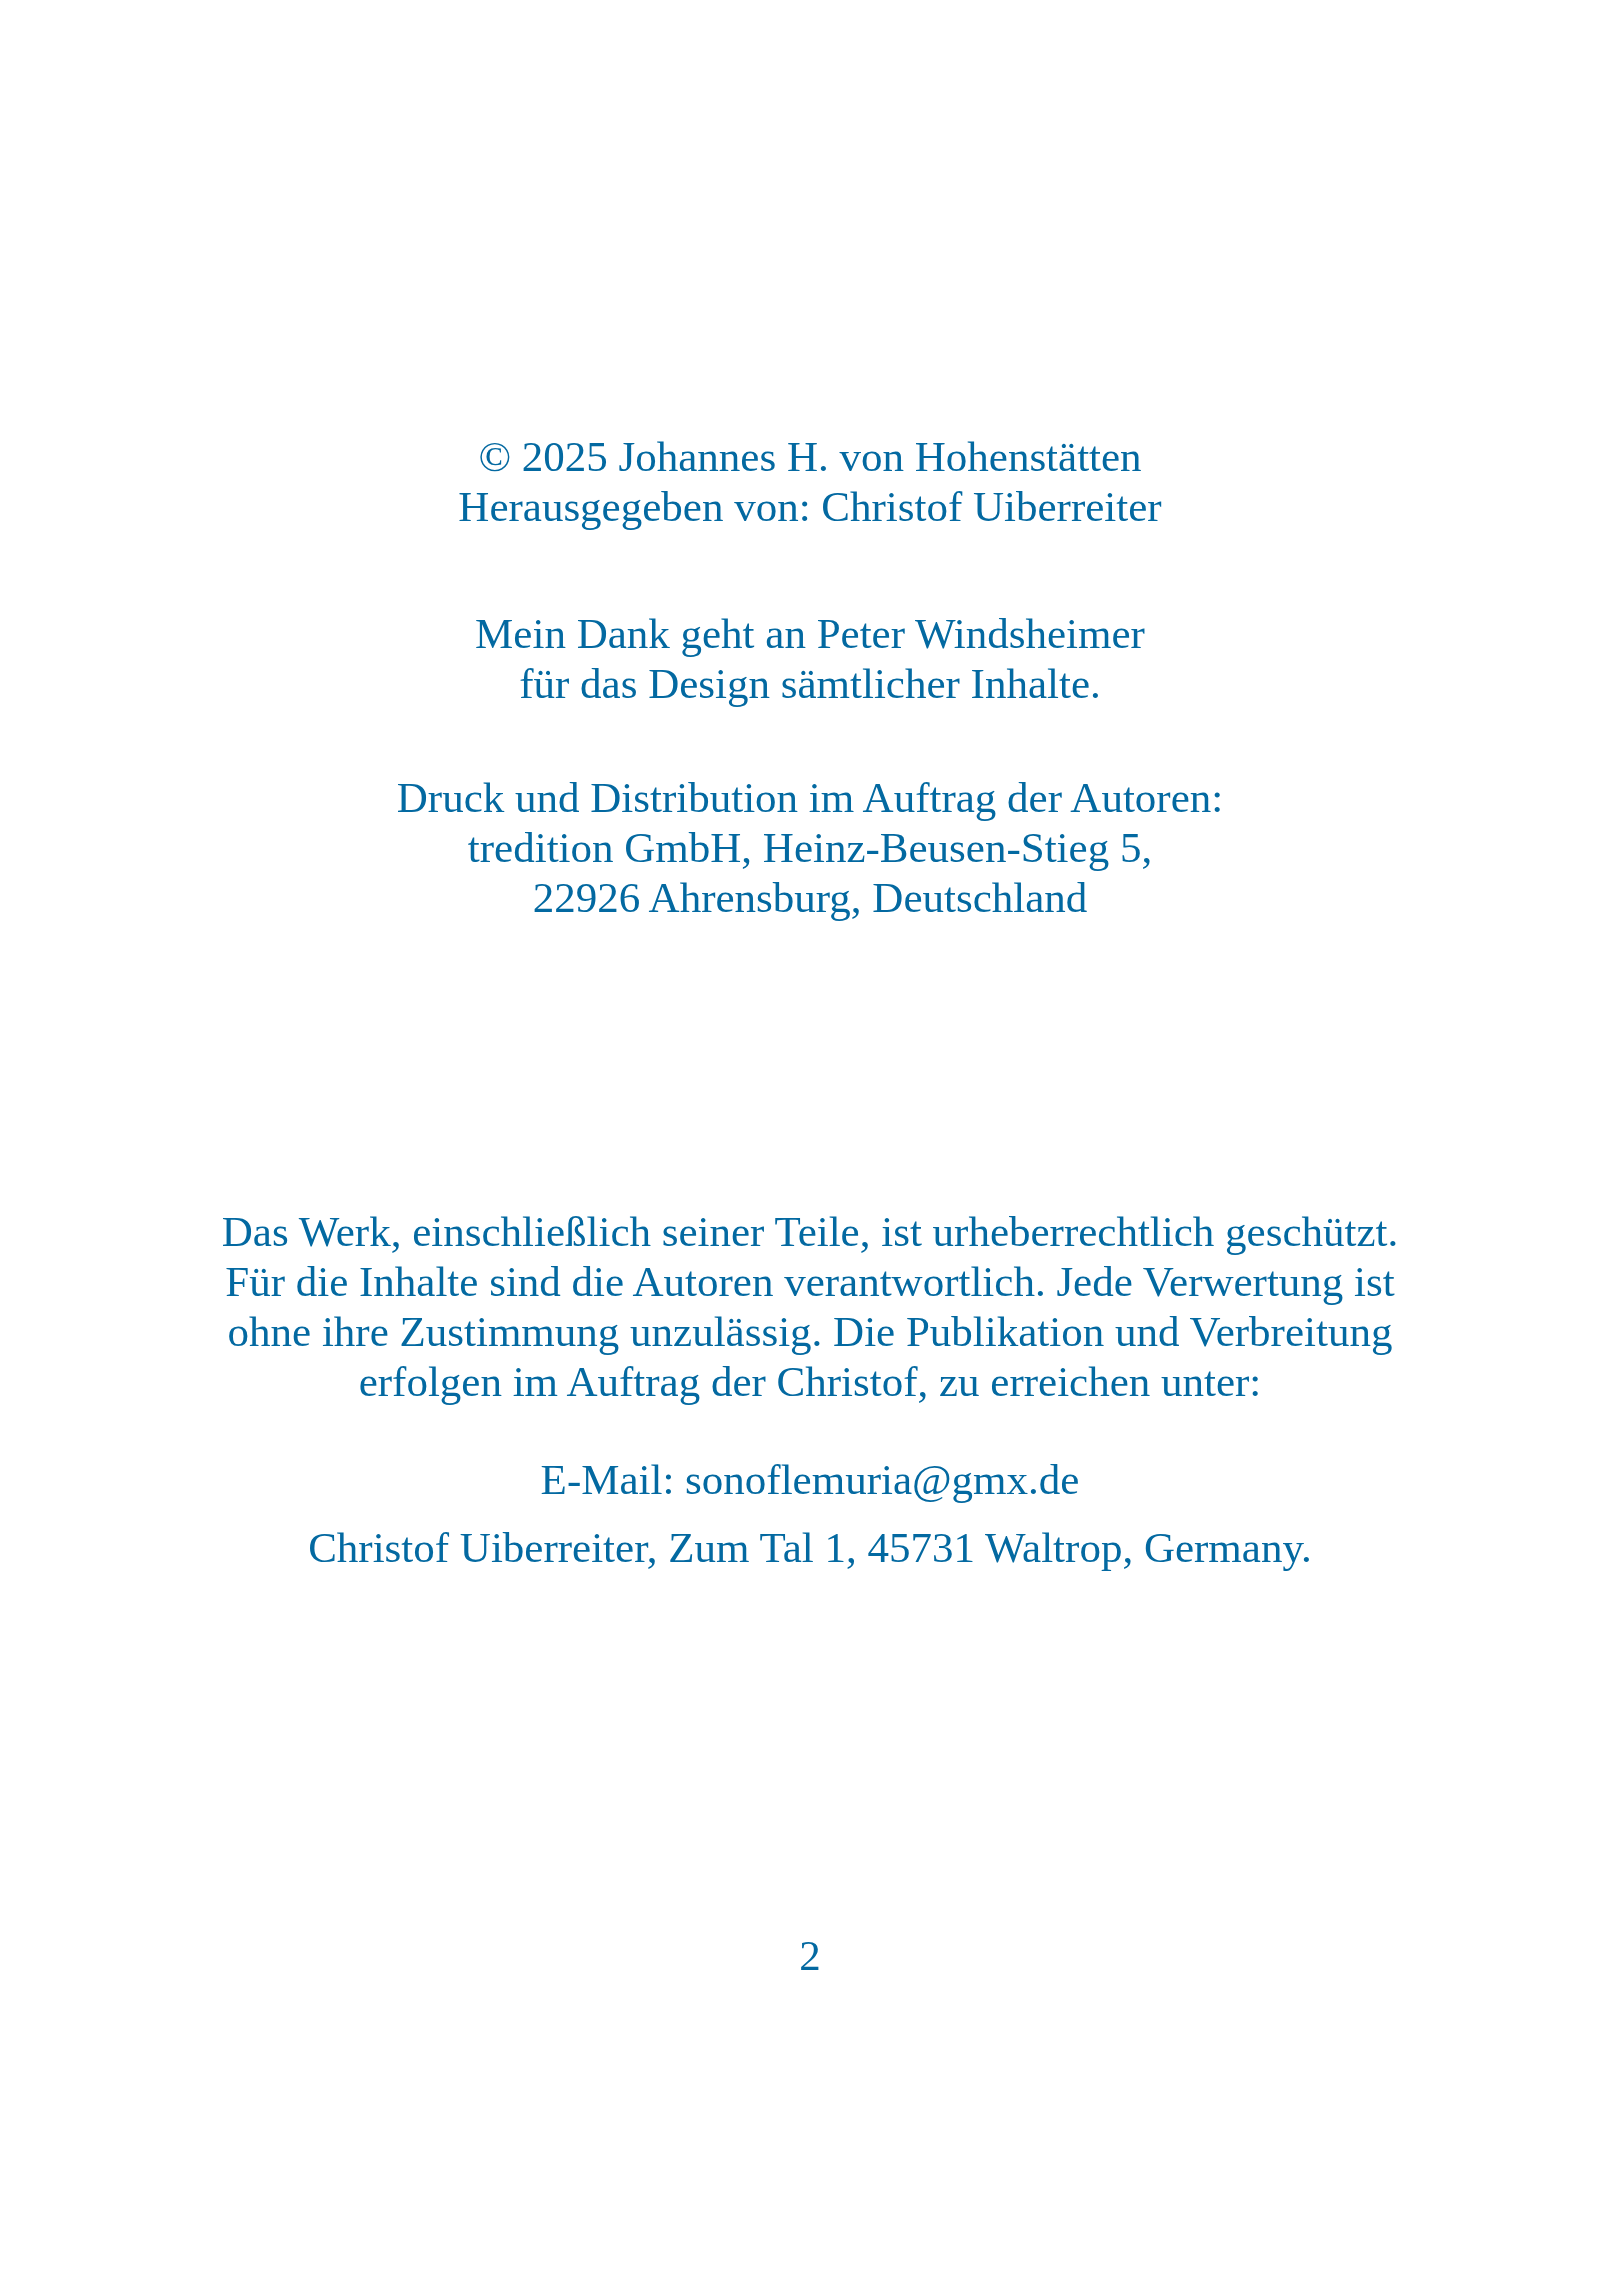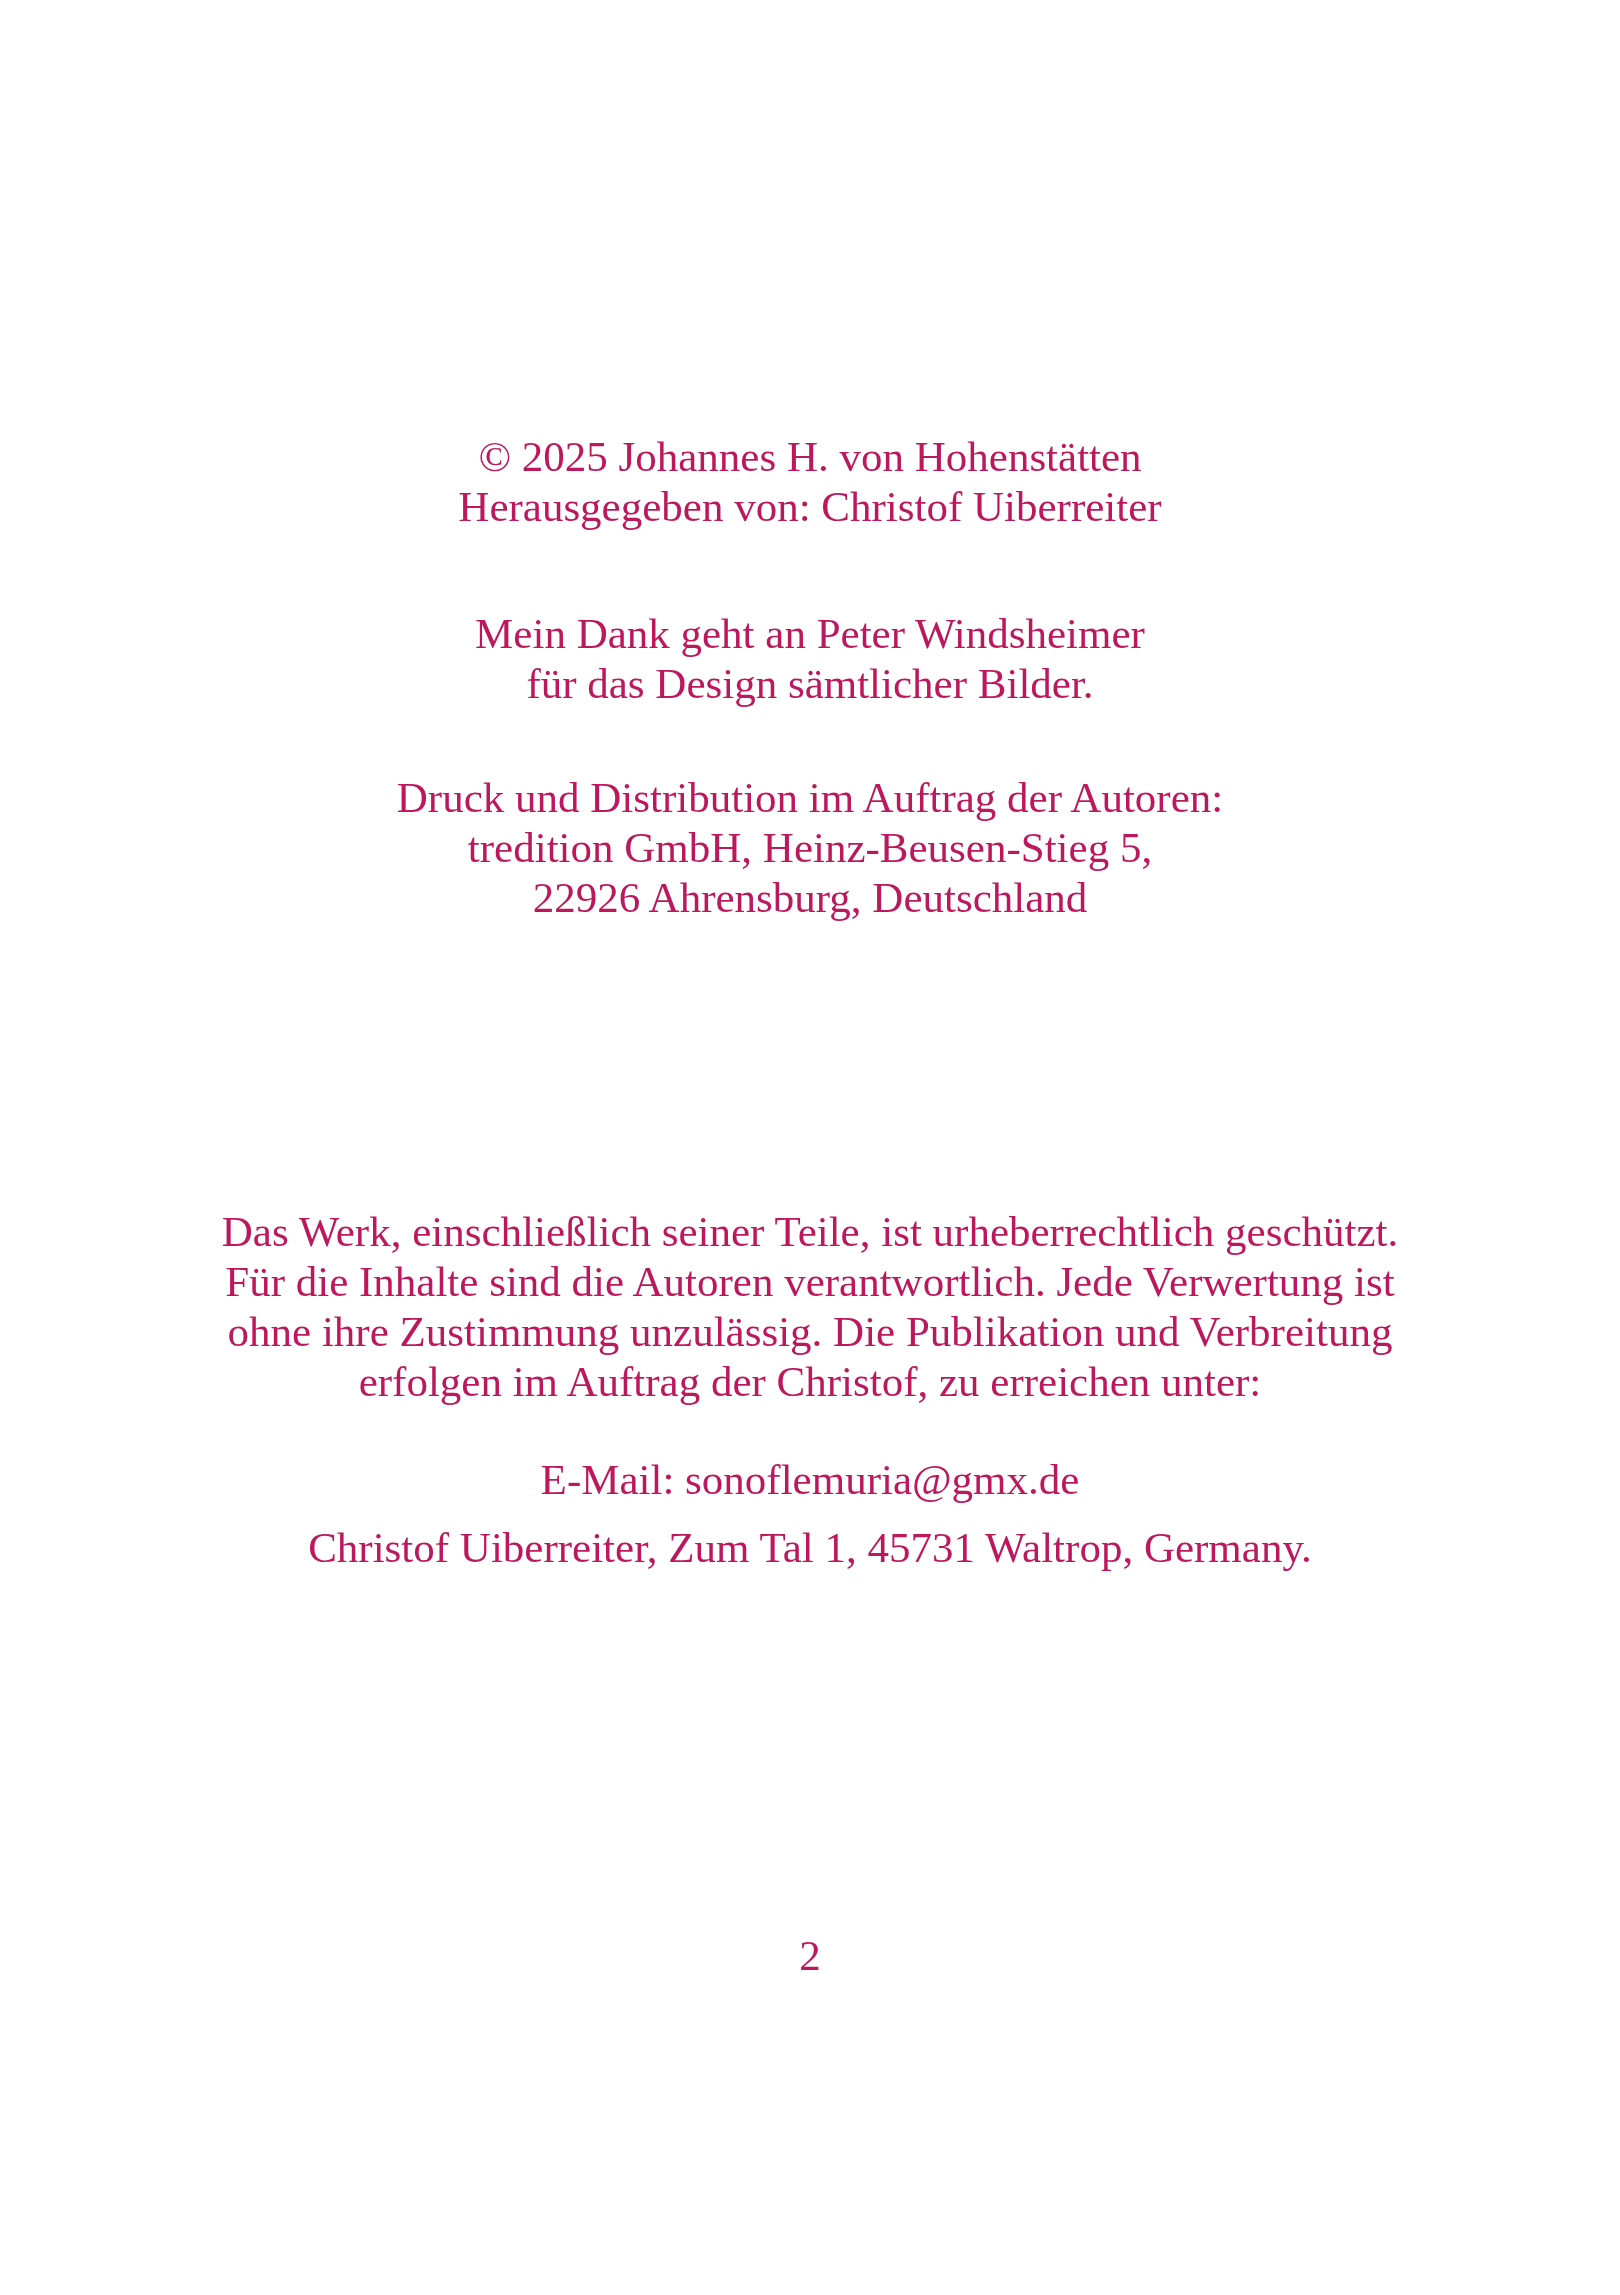--- a/index.html
+++ b/index.html
@@ -5,21 +5,21 @@
     html, body {
       margin: 0;
       padding: 0;
       background: #ffffff;
     }
     .page {
       position: relative;
       width: 1620px;
       height: 2295px;
       background: #ffffff;
-      color: #be185d;
+      color: #0369a1;
       font-family: "Liberation Serif", "DejaVu Serif", serif;
       font-size: 43px;
       line-height: 50px;
       text-align: center;
       overflow: hidden;
       box-sizing: border-box;
       padding-top: 432px;
     }
     .block {
       margin: 0;
@@ -40,21 +40,21 @@
 
 <div class="page">
 
   <div class="block block-copyright">
     <div class="line">© 2025 Johannes H. von Hohenstätten</div>
     <div class="line">Herausgegeben von: Christof Uiberreiter</div>
   </div>
 
   <div class="block block-acknowledgment">
     <div class="line">Mein Dank geht an Peter Windsheimer</div>
-    <div class="line">für das Design sämtlicher Bilder.</div>
+    <div class="line">für das Design sämtlicher Inhalte.</div>
   </div>
 
   <div class="block block-printing">
     <div class="line">Druck und Distribution im Auftrag der Autoren:</div>
     <div class="line">tredition GmbH, Heinz-Beusen-Stieg 5,</div>
     <div class="line">22926 Ahrensburg, Deutschland</div>
   </div>
 
   <div class="block block-legal">
     <div class="line">Das Werk, einschließlich seiner Teile, ist urheberrechtlich geschützt.</div>

